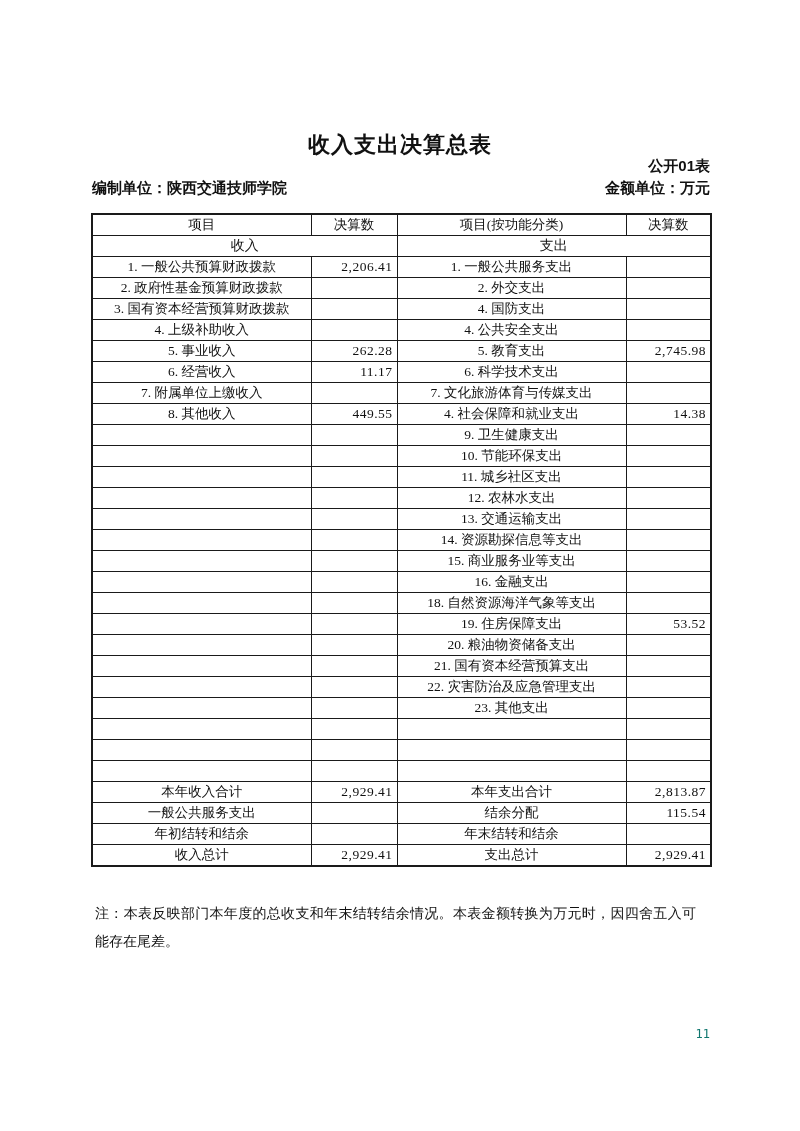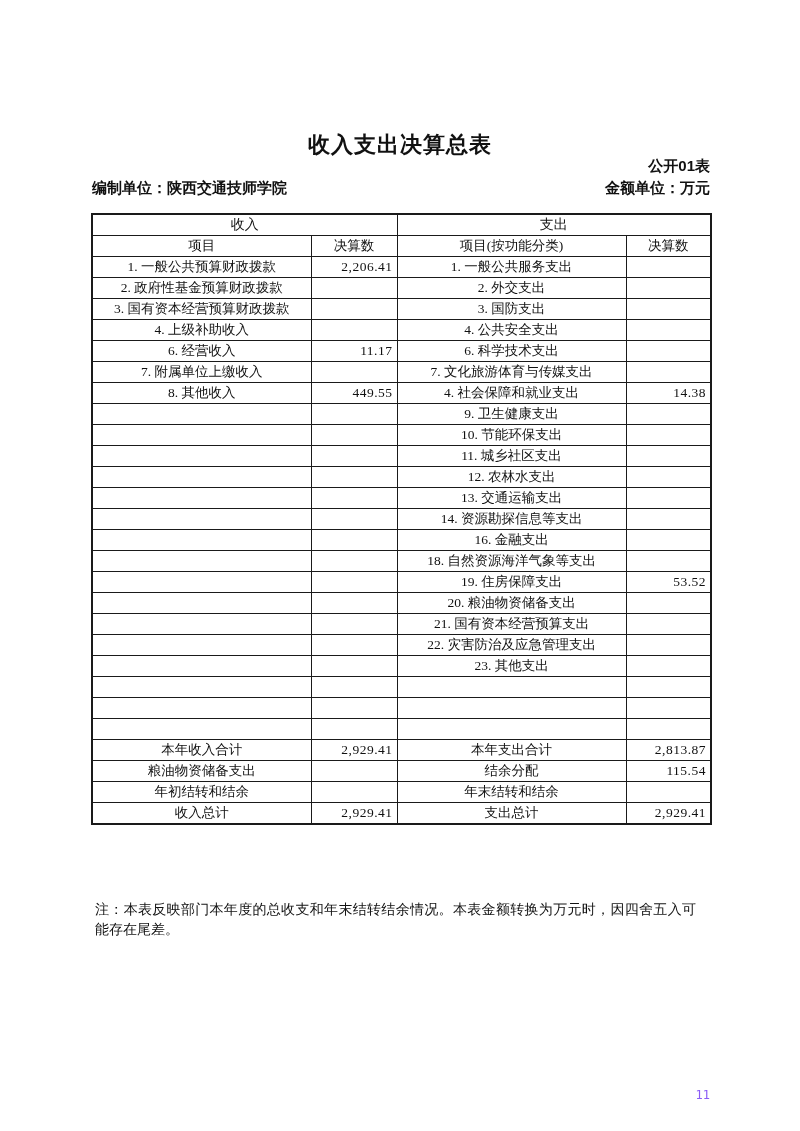--- a/index.html
+++ b/index.html
@@ -48,27 +48,27 @@
     font-weight:normal;
   }
   table.main th { text-align:center; }
   th.section { font-size:14px; }
   td.item { text-align:center; }
   td.amt  { text-align:right; letter-spacing:0.5px; }
   tr.total-row td.item { text-align:center; font-weight:normal; }
 
   .note {
     position:absolute; top:900px; left:95px; width:601px;
-    font-size:14px; line-height:20px;
+    font-size:14px; line-height:28px;
     text-align:justify;
   }
   .page-number {
-    position:absolute; top:1088px; right:90px;
+    position:absolute; top:1027px; right:90px;
     font-family:"DejaVu Sans Mono","Liberation Mono",monospace;
-    font-size:12px; color:#8b5cf6;
+    font-size:12px; color:#0f766e;
   }
 </style>
 </head>
 <body>
 
 <div class="page">
 
   <div class="doc-title">收入支出决算总表</div>
 
   <div class="table-code">公开01表</div>
@@ -80,54 +80,60 @@
 
   <table class="main">
     <colgroup>
       <col style="width:219px">
       <col style="width:86px">
       <col style="width:229px">
       <col style="width:85px">
     </colgroup>
     <thead>
       <tr>
-        <th class="section" colspan="2">收入</th>
-        <th class="section" colspan="2">支出</th>
-      </tr>
-      <tr>
         <th>项目</th>
         <th>决算数</th>
         <th>项目(按功能分类)</th>
         <th>决算数</th>
       </tr>
+      <tr>
+        <th class="section" colspan="2">收入</th>
+        <th class="section" colspan="2">支出</th>
+      </tr>
     </thead>
     <tbody>
         <tr>
     <td class="item">1. 一般公共预算财政拨款</td>
     <td class="amt">2,206.41</td>
     <td class="item">1. 一般公共服务支出</td>
     <td class="amt"></td>
   </tr>
         <tr>
     <td class="item">2. 政府性基金预算财政拨款</td>
     <td class="amt"></td>
     <td class="item">2. 外交支出</td>
     <td class="amt"></td>
   </tr>
         <tr>
     <td class="item">3. 国有资本经营预算财政拨款</td>
     <td class="amt"></td>
-    <td class="item">3. 国防支出</td>
+    <td class="item">4. 国防支出</td>
     <td class="amt"></td>
   </tr>
         <tr>
     <td class="item">4. 上级补助收入</td>
     <td class="amt"></td>
     <td class="item">4. 公共安全支出</td>
     <td class="amt"></td>
+  </tr>
+        <tr>
+    <td class="item">5. 事业收入</td>
+    <td class="amt">262.28</td>
+    <td class="item">5. 教育支出</td>
+    <td class="amt">2,745.98</td>
   </tr>
         <tr>
     <td class="item">6. 经营收入</td>
     <td class="amt">11.17</td>
     <td class="item">6. 科学技术支出</td>
     <td class="amt"></td>
   </tr>
         <tr>
     <td class="item">7. 附属单位上缴收入</td>
     <td class="amt"></td>
@@ -167,20 +173,26 @@
         <tr>
     <td class="item"></td>
     <td class="amt"></td>
     <td class="item">13. 交通运输支出</td>
     <td class="amt"></td>
   </tr>
         <tr>
     <td class="item"></td>
     <td class="amt"></td>
     <td class="item">14. 资源勘探信息等支出</td>
+    <td class="amt"></td>
+  </tr>
+        <tr>
+    <td class="item"></td>
+    <td class="amt"></td>
+    <td class="item">15. 商业服务业等支出</td>
     <td class="amt"></td>
   </tr>
         <tr>
     <td class="item"></td>
     <td class="amt"></td>
     <td class="item">16. 金融支出</td>
     <td class="amt"></td>
   </tr>
         <tr>
     <td class="item"></td>
@@ -236,21 +248,21 @@
     <td class="item"></td>
     <td class="amt"></td>
   </tr>
         <tr class="total-row">
     <td class="item">本年收入合计</td>
     <td class="amt">2,929.41</td>
     <td class="item">本年支出合计</td>
     <td class="amt">2,813.87</td>
   </tr>
         <tr>
-    <td class="item">粮油物资储备支出</td>
+    <td class="item">一般公共服务支出</td>
     <td class="amt"></td>
     <td class="item">结余分配</td>
     <td class="amt">115.54</td>
   </tr>
         <tr>
     <td class="item">年初结转和结余</td>
     <td class="amt"></td>
     <td class="item">年末结转和结余</td>
     <td class="amt"></td>
   </tr>

